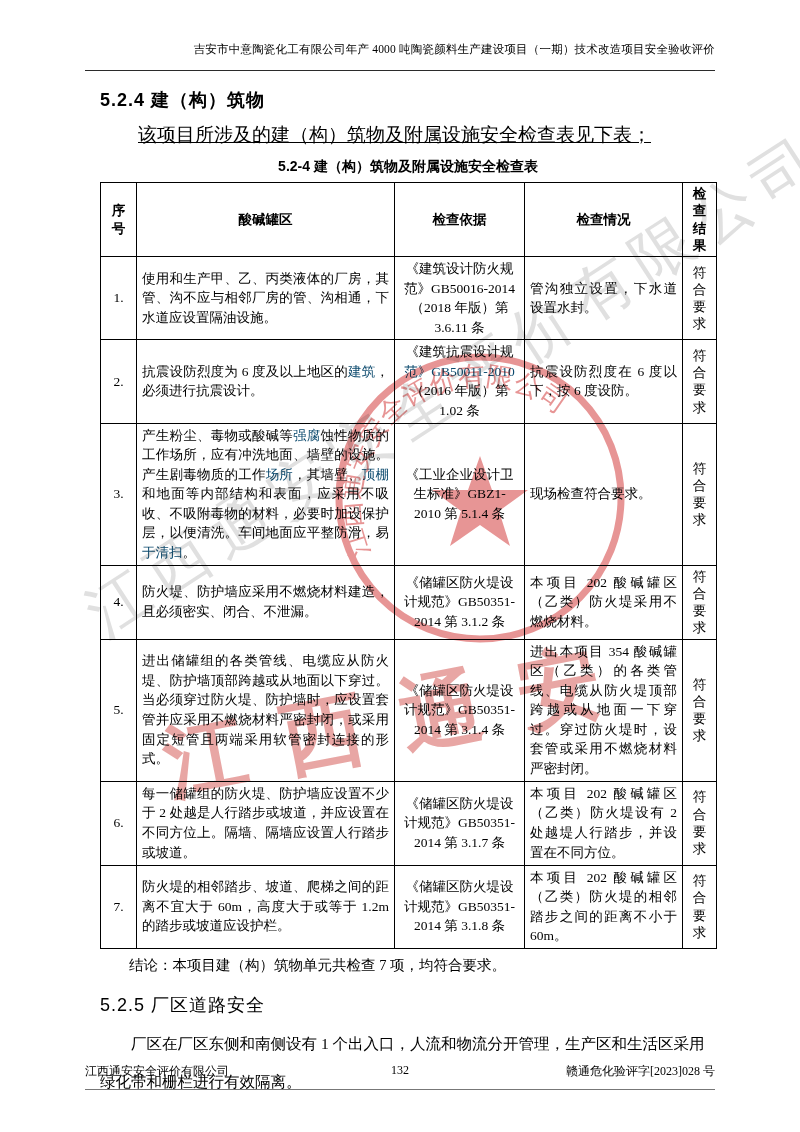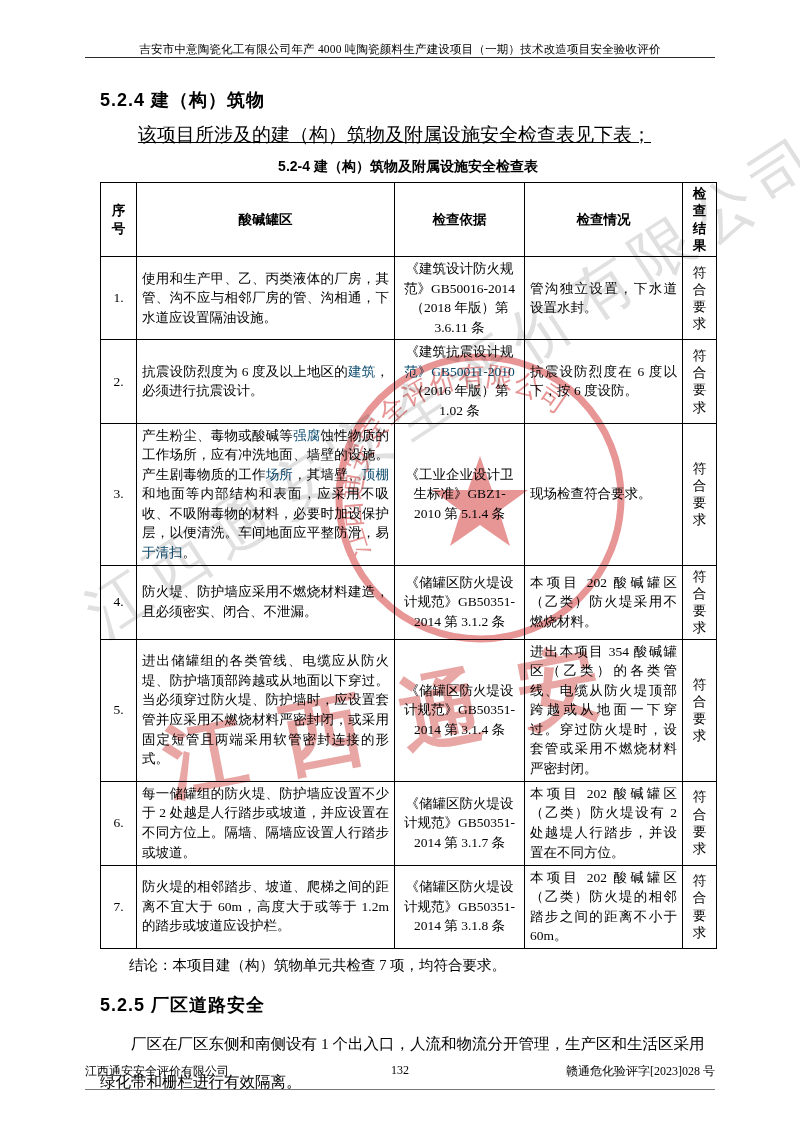--- a/index.html
+++ b/index.html
@@ -3,22 +3,22 @@
 <meta charset="utf-8">
 <style>
   html,body { margin:0; padding:0; }
   body {
     width:800px; height:1132px; position:relative; overflow:hidden;
     background:#ffffff; color:#000;
     font-family:"Liberation Serif", serif;
   }
   .doc-header {
     position:absolute; top:42px; left:85px; width:630px;
-    text-align:center; font-size:11.5px; letter-spacing:0.2px;
-    padding-bottom:0; border-bottom:1.5px solid #2b2b2b;
+    text-align:right; font-size:11.5px; letter-spacing:0.2px;
+    padding-bottom:13px; border-bottom:1.5px solid #2b2b2b;
   }
   .content { position:absolute; top:88px; left:100px; width:616px; }
   .sec-heading {
     font-family:"Liberation Sans", sans-serif; font-weight:bold;
     font-size:18px; margin:0 0 10px 0; letter-spacing:1px;
   }
   .intro { font-size:19px; margin:0 0 10px 0; text-indent:2em;text-decoration:underline; }
   .tbl-title {
     font-family:"Liberation Sans", sans-serif; font-weight:bold;
     font-size:14px; text-align:center; margin:0 0 6px 0;
@@ -44,21 +44,21 @@
   .cell-basis { text-align:center; padding:2px 3px; }
   .cell-situation { text-align:justify;margin-left:15px; }
   .cell-result { padding:2px 1px; }
   .vwrap {
     width:16px; margin:0 auto; word-break:break-all;
     line-height:1.28; text-align:center; font-size:13.5px;
   }
   .red { color:#0c4a6e; }
   .conclusion { font-size:14.5px; margin:7px 0 0 0; text-indent:2em; }
   .sec-heading2 {
-    font-family:"Liberation Sans", sans-serif; font-weight:bold;
+    font-family:"Liberation Sans", sans-serif; font-weight:normal;
     font-size:18px; margin:18px 0 8px 0; letter-spacing:1px;
   }
   .para { font-size:15.5px; margin:0; text-indent:2em; line-height:2.45; }
   .doc-footer {
     position:absolute; top:1063px; left:85px; width:630px;
     display:flex; font-size:12px;
     padding-bottom:9px; border-bottom:1px solid #777;
   }
   .doc-footer .f-left { flex:1; text-align:left; }
   .doc-footer .f-center { flex:1; text-align:center; }

